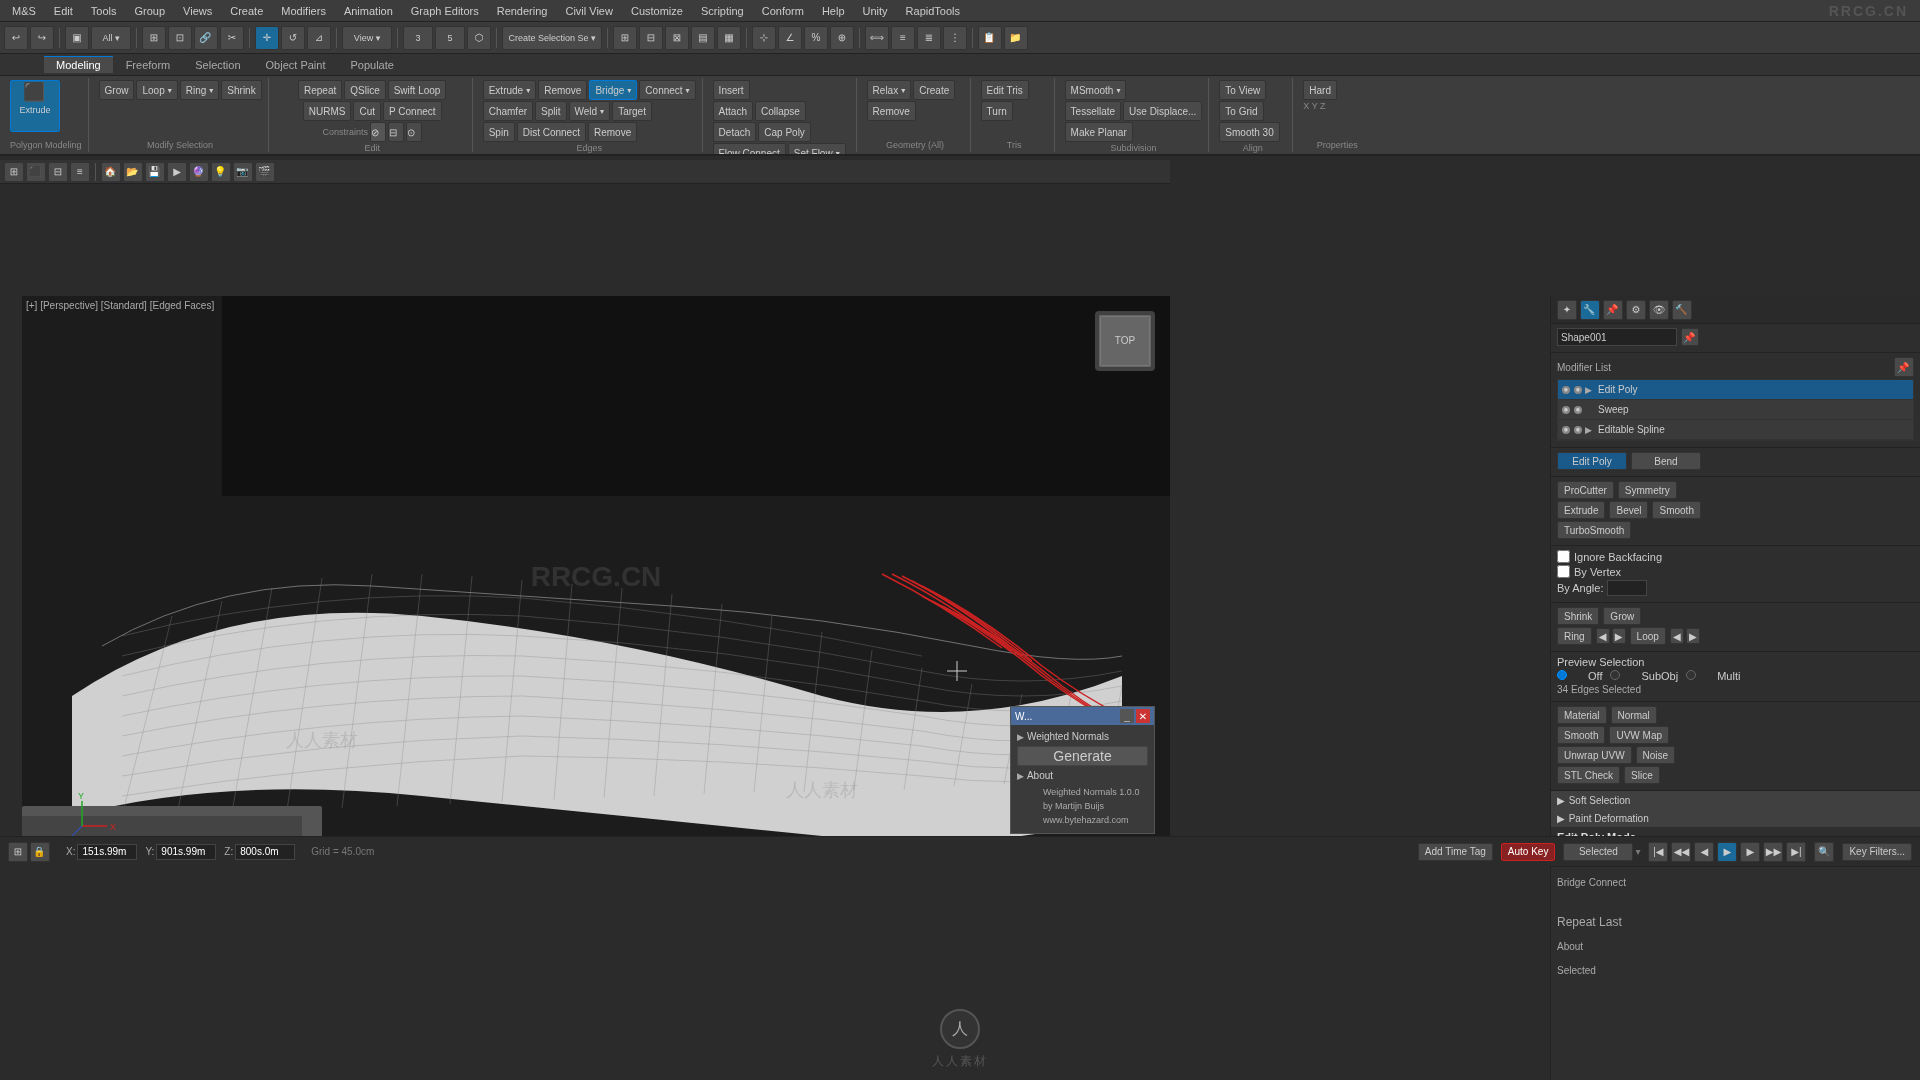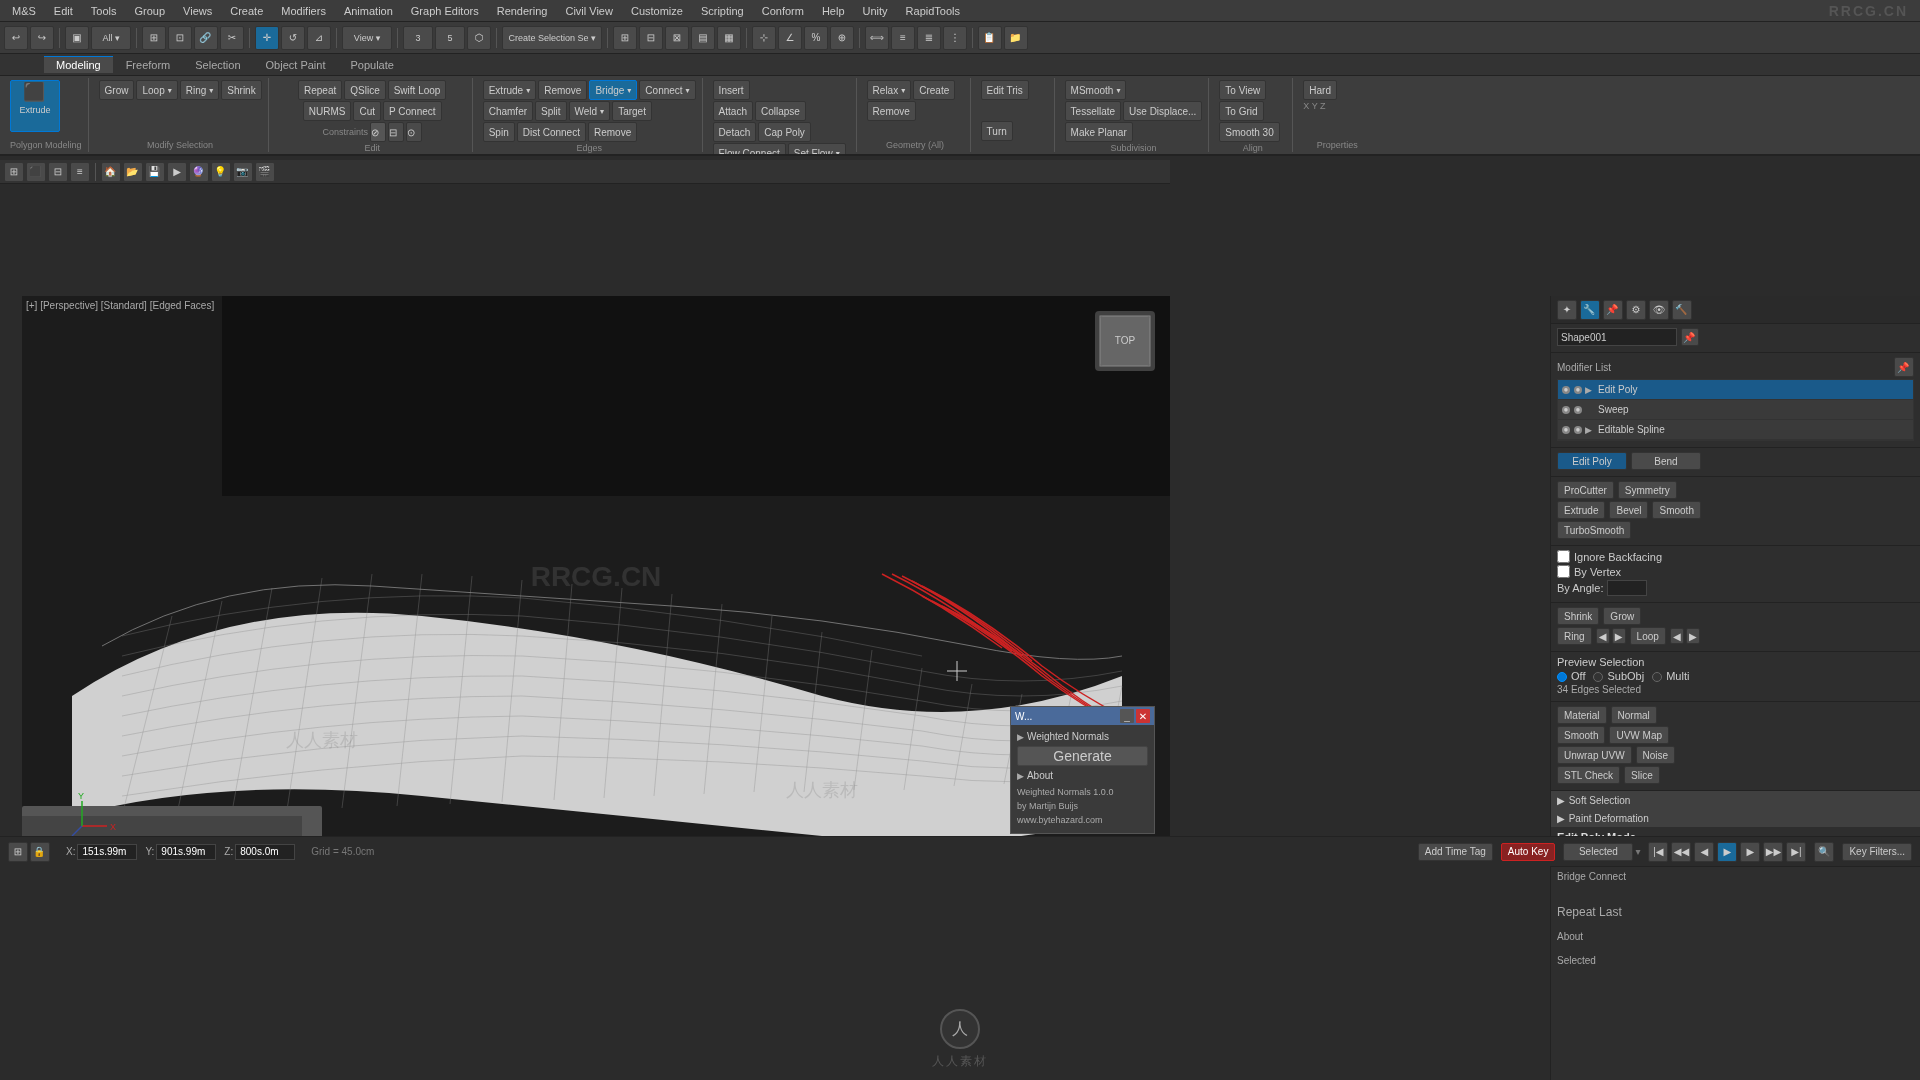--- a/index.html
+++ b/index.html
@@ -89,21 +89,21 @@
     .modifier-row {
       display: flex; align-items: center; height: 20px; background: #3a3a3a;
       border-bottom: 1px solid #333; padding: 0 4px; cursor: pointer; gap: 3px;
     }
     .modifier-row.active { background: #1a5a8a; }
     .mod-icon { width: 12px; height: 12px; background: #666; border-radius: 1px; display: flex; align-items: center; justify-content: center; font-size: 8px; }
     .mod-name { font-size: 10px; color: #ccc; flex: 1; }
 
     
     .radio-group { display: flex; align-items: center; gap: 8px; }
-    .radio-item { display: flex; align-items: flex-end; gap: 4px; cursor: pointer; }
+    .radio-item { display: flex; align-items: flex-start; gap: 21px; cursor: pointer; }
     .radio-dot { width: 10px; height: 10px; border-radius: 50%; border: 1px solid #666; background: #333; }
     .radio-dot.checked { background: #0078d7; border-color: #0090ff; }
 
     
     #wn-dialog {
       position: absolute; left: 1010px; top: 570px; width: 145px;
       background: #3a3a3a; border: 1px solid #555; z-index: 100;
     }
     #wn-titlebar {
       height: 18px; background: #4a6a9a; display: flex; align-items: center;
@@ -113,21 +113,21 @@
     #wn-content { padding: 6px; }
     .wn-section-header {
       display: flex; align-items: center; gap: 3px; cursor: pointer;
       margin-bottom: 4px; font-size: 10px; color: #ccc;
     }
     .wn-collapse-btn { font-size: 9px; color: #aaa; }
     .wn-btn {
       width: 100%; height: 20px; background: #555; border: 1px solid #444;
       color: #ccc; font-size: 14px; cursor: pointer; border-radius: 2px;
     }
-    .wn-info { font-size: 9px; color: #aaa; margin-top: 4px; line-height: 14px; }
+    .wn-info { font-size: 9px; color: #aaa; margin-top: 4px; line-height: 14px; margin-left: 26px; }
 
     
     .coord-field { display: flex; align-items: center; gap: 2px; }
     .coord-label { font-size: 10px; color: #aaa; }
     .coord-value { font-size: 10px; color: #fff; background: #222; border: 1px solid #444; padding: 0 4px; height: 16px; display: flex; align-items: center; min-width: 60px; }
 
     
     #icon-toolbar {
       position: absolute; left: 0; top: 160px; height: 24px; width: 1170px;
       background: #333; display: flex; align-items: center; padding: 0 4px; gap: 2px;
@@ -395,21 +395,21 @@
       </button>
     </div>
     <div class="ribbon-row">
       <button class="r-btn">
           <span>Remove</span>
         </button>
     </div>
     <div class="ribbon-group-label">Geometry (All)</div>
   </div>
 
-  <div class="ribbon-group" style="min-width:80px;gap:20px;">
+  <div class="ribbon-group" style="min-width:80px;">
     <div class="ribbon-row">
       <button class="r-btn">
         <span>Edit Tris</span>
       </button>
     </div>
     <div class="ribbon-row">
       <button class="r-btn">
         <span>Turn</span>
       </button>
     </div>
@@ -903,21 +903,21 @@
 
   <div style="position:absolute; bottom:10px; left:50%; transform:translateX(-50%); display:flex; flex-direction:column; align-items:center; gap:4px;">
     <div style="width:40px; height:40px; border-radius:50%; background:#333; border:2px solid #555; display:flex; align-items:center; justify-content:center;">
       <span style="font-size:16px; color:#aaa;">人</span>
     </div>
     <span style="font-size:12px; color:#555; letter-spacing:2px;">人人素材</span>
   </div>
 
   <div style="position:absolute; right:0; top:0; width:370px; height:214px; background:#2e2e2e; border-left:1px solid #222; border-top:1px solid #222; overflow:hidden; padding:4px 6px;">
 
-    <div style="display:flex; align-items:flex-start; height:22px; margin-bottom:8px;">
+    <div style="display:flex; align-items:center; height:22px; margin-bottom:18px;">
       <span style="font-size:10px; color:#aaa; min-width:80px;">Bridge Connect</span>
     </div>
     <div style="display:flex; align-items:center; height:22px; margin-bottom:2px;">
       <span style="font-size:12px; color:#aaa; min-width:80px;">Repeat Last</span>
     </div>
     <div style="display:flex; align-items:center; height:22px; margin-bottom:2px;">
       <span style="font-size:10px; color:#aaa; min-width:80px;">About</span>
     </div>
     <div style="display:flex; align-items:center; height:22px; margin-bottom:2px;">
       <span style="font-size:10px; color:#aaa; min-width:80px;">Selected</span>

